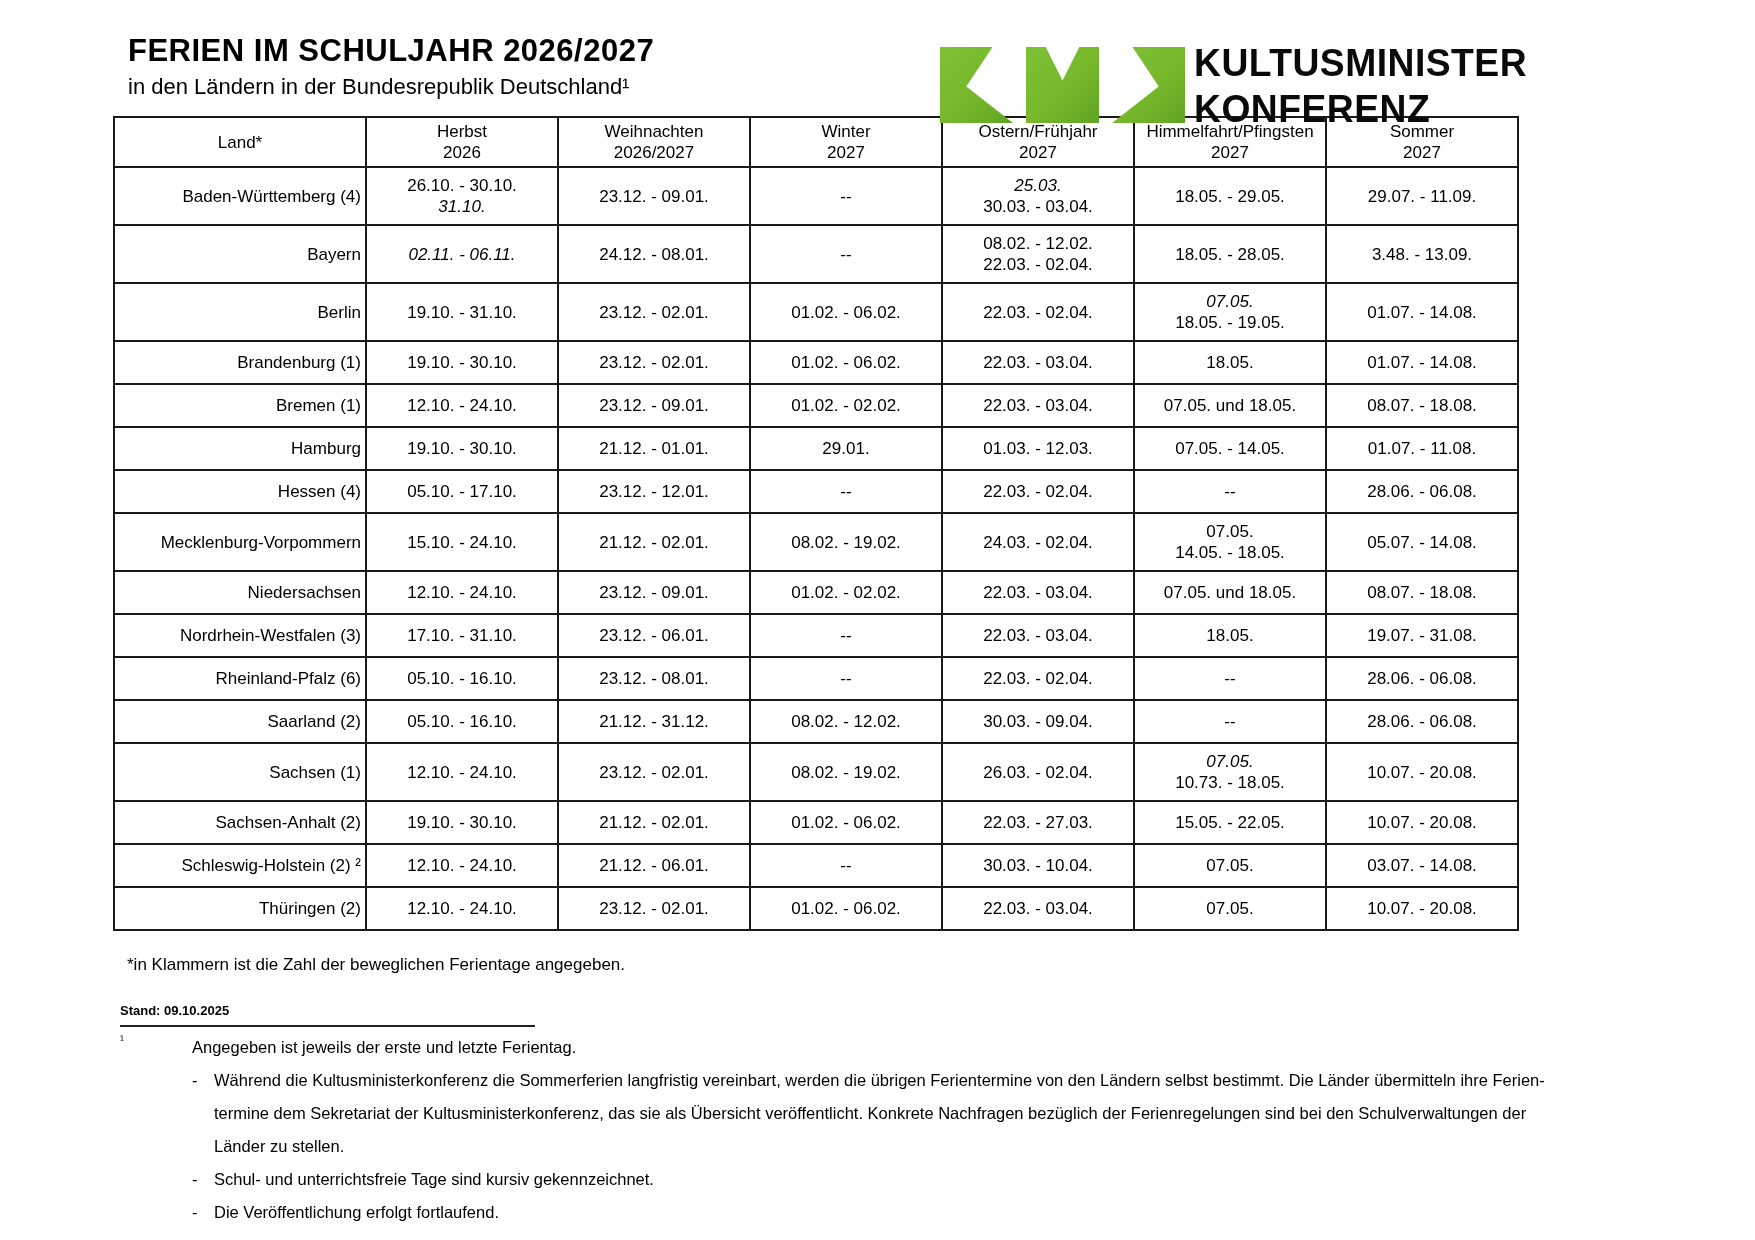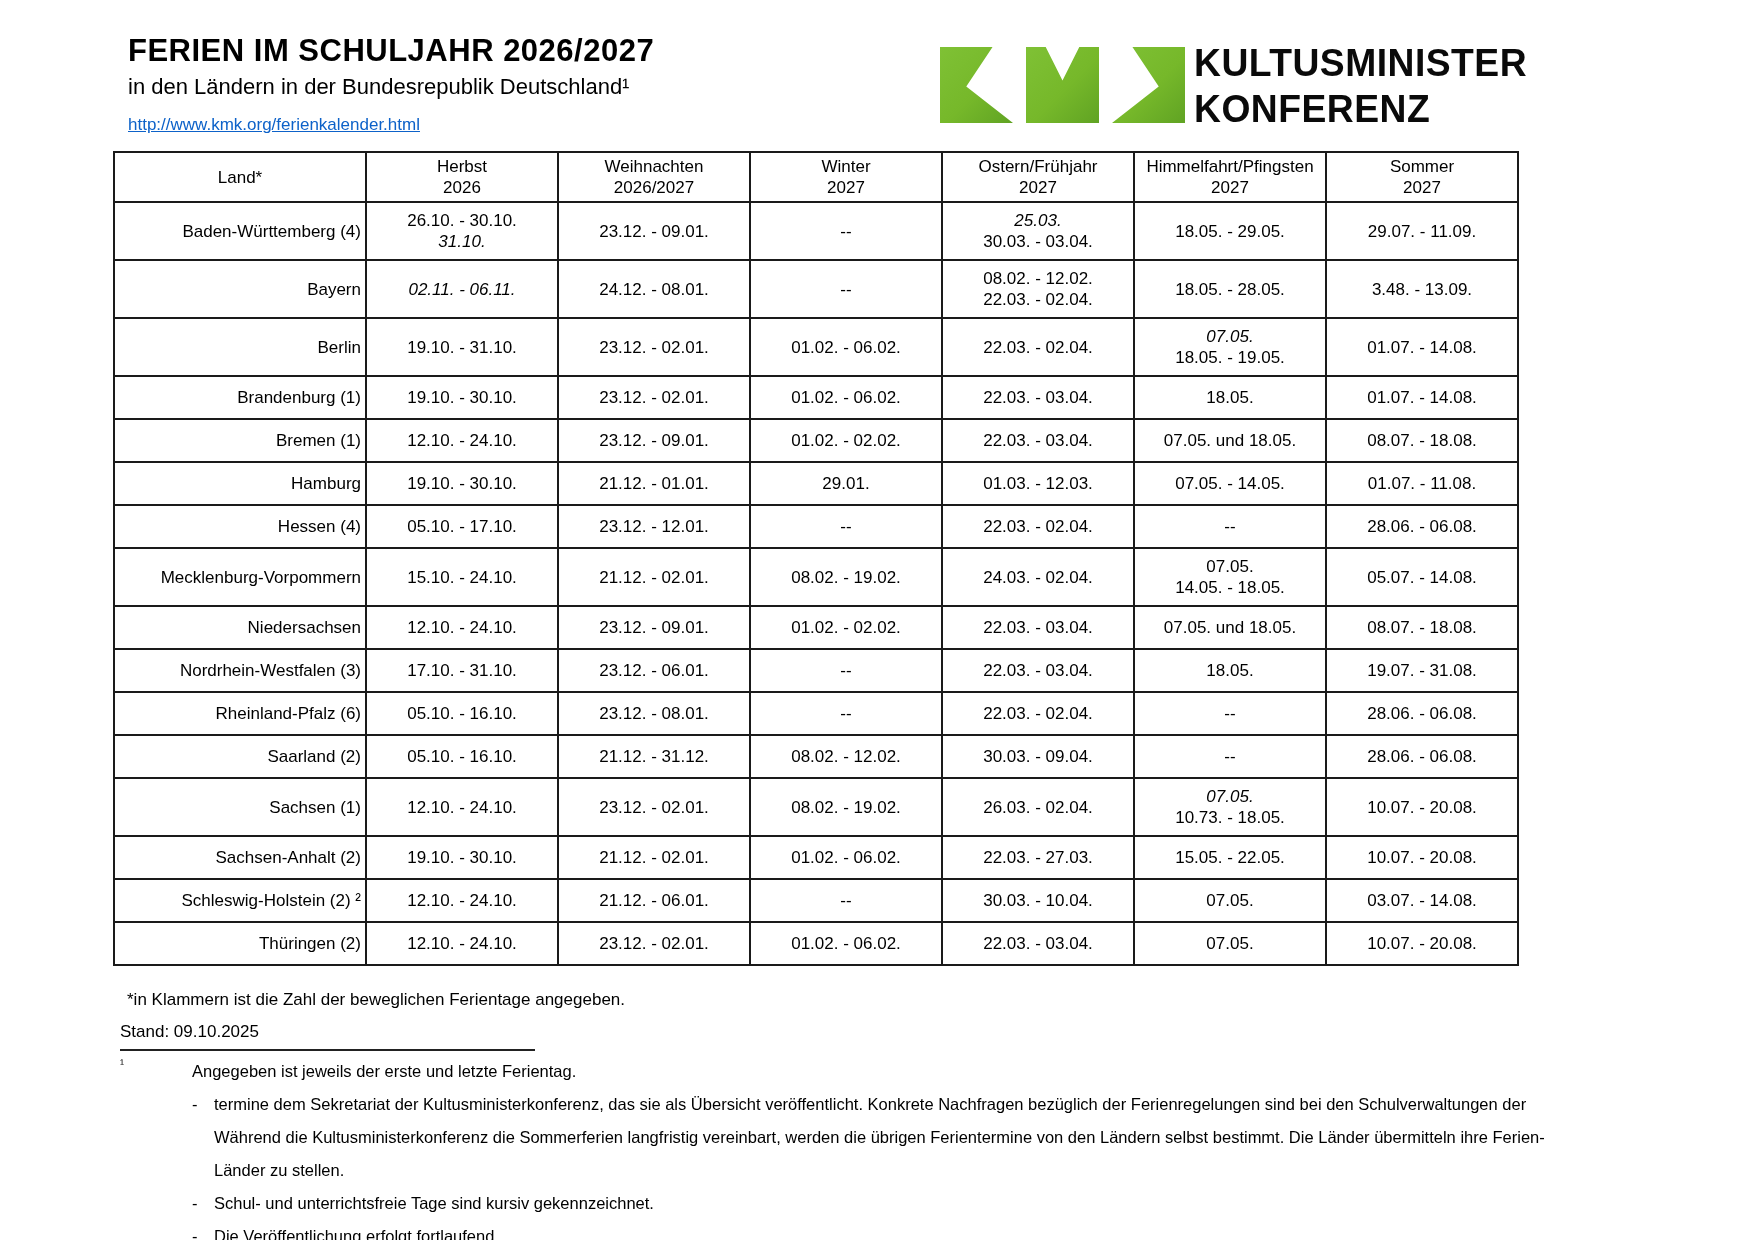--- a/index.html
+++ b/index.html
@@ -37,39 +37,36 @@
   th,td{border:2px solid #1a1a1a;padding:2px 4px;font-size:17px;color:#000;vertical-align:middle;}
   th{font-weight:normal;text-align:center;height:44px;line-height:21px;}
   td{text-align:center;height:37px;line-height:21px;}
   td.land{text-align:right;padding-left:7px;}
   tr.tall td{height:52px;}
   .it{font-style:italic;}
 
   
   .notes{margin:24px 0 0 120px;color:#000;}
   .note-plain{font-size:17px;margin-left:7px;}
-  .note-stand{font-size:17px;font-weight:normal;margin-top:12px;}
+  .note-stand{font-size:13px;font-weight:bold;margin-top:28px;}
   .fn-rule{width:415px;border-bottom:2px solid #222;margin:7px 0 4px 0;}
   .fn-row{display:flex;align-items:flex-start;font-size:16.5px;}
   .fn-marker{width:72px;flex:0 0 72px;font-size:12px;padding-top:2px;}
   .fn-content{line-height:33px;}
   .dash-item{display:flex;}
   .dash{width:22px;flex:0 0 22px;}
 </style>
 </head>
 <body>
 
 <div class="page">
 
   <div class="header-block">
     <div class="doc-title">FERIEN IM SCHULJAHR 2026/2027</div>
     <div class="doc-subtitle">in den Ländern in der Bundesrepublik Deutschland¹</div>
-    <div class="doc-link">
-      <a>http://www.kmk.org/ferienkalender.html</a>
-    </div>
   </div>
 
   <div class="logo">
     <div class="tile k1"></div>
     <div class="tile m"></div>
     <div class="tile k2"></div>
   </div>
   <div class="logo-text">
     <div>KULTUSMINISTER</div>
     <div>KONFERENZ</div>
@@ -467,22 +464,22 @@
     <div class="note-stand">Stand: 09.10.2025</div>
     <div class="fn-rule"></div>
 
     <div class="fn-row">
       <span class="fn-marker">¹</span>
       <div class="fn-content">
         <div>Angegeben ist jeweils der erste und letzte Ferientag.</div>
         <div class="dash-item">
           <span class="dash">-</span>
           <div>
+            <div>Während die Kultusministerkonferenz die Sommerferien langfristig vereinbart, werden die übrigen Ferientermine von den Ländern selbst bestimmt. Die Länder übermitteln ihre Ferien-</div>
             <div>termine dem Sekretariat der Kultusministerkonferenz, das sie als Übersicht veröffentlicht. Konkrete Nachfragen bezüglich der Ferienregelungen sind bei den Schulverwaltungen der</div>
-            <div>Während die Kultusministerkonferenz die Sommerferien langfristig vereinbart, werden die übrigen Ferientermine von den Ländern selbst bestimmt. Die Länder übermitteln ihre Ferien-</div>
             <div>Länder zu stellen.</div>
           </div>
         </div>
         <div class="dash-item">
           <span class="dash">-</span>
           <div>Schul- und unterrichtsfreie Tage sind kursiv gekennzeichnet.</div>
         </div>
         <div class="dash-item">
           <span class="dash">-</span>
           <div>Die Veröffentlichung erfolgt fortlaufend.</div>

